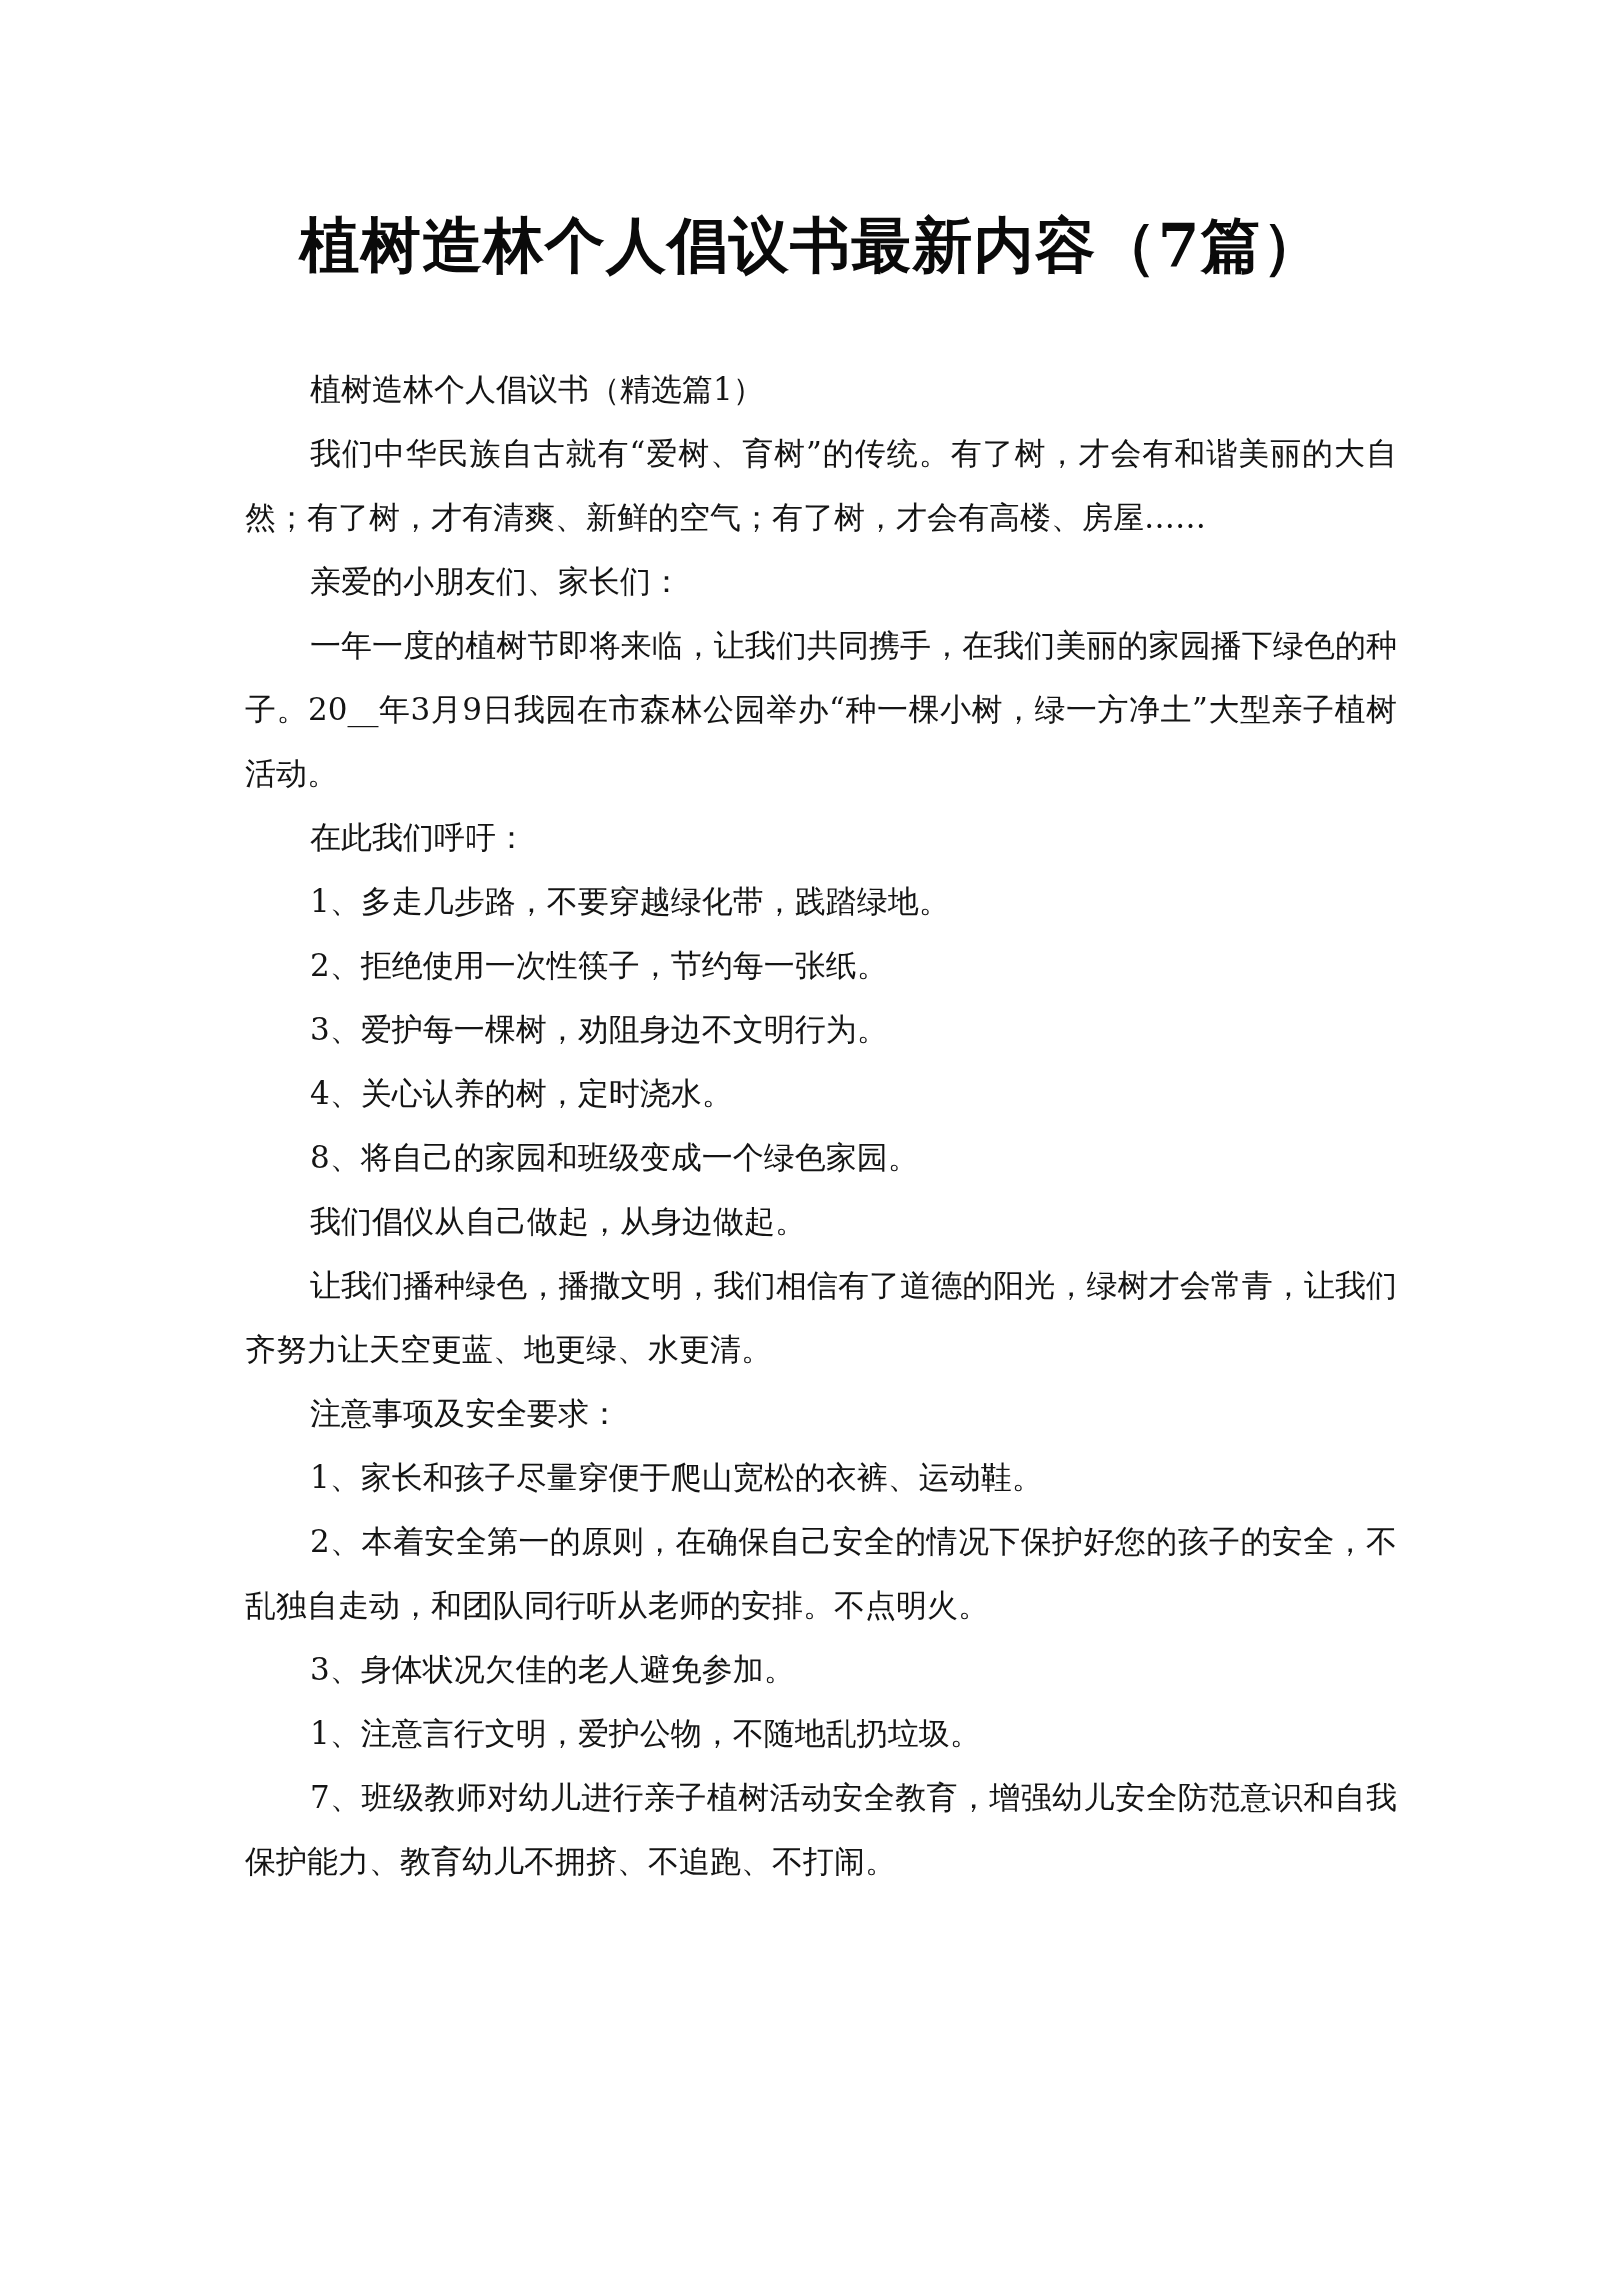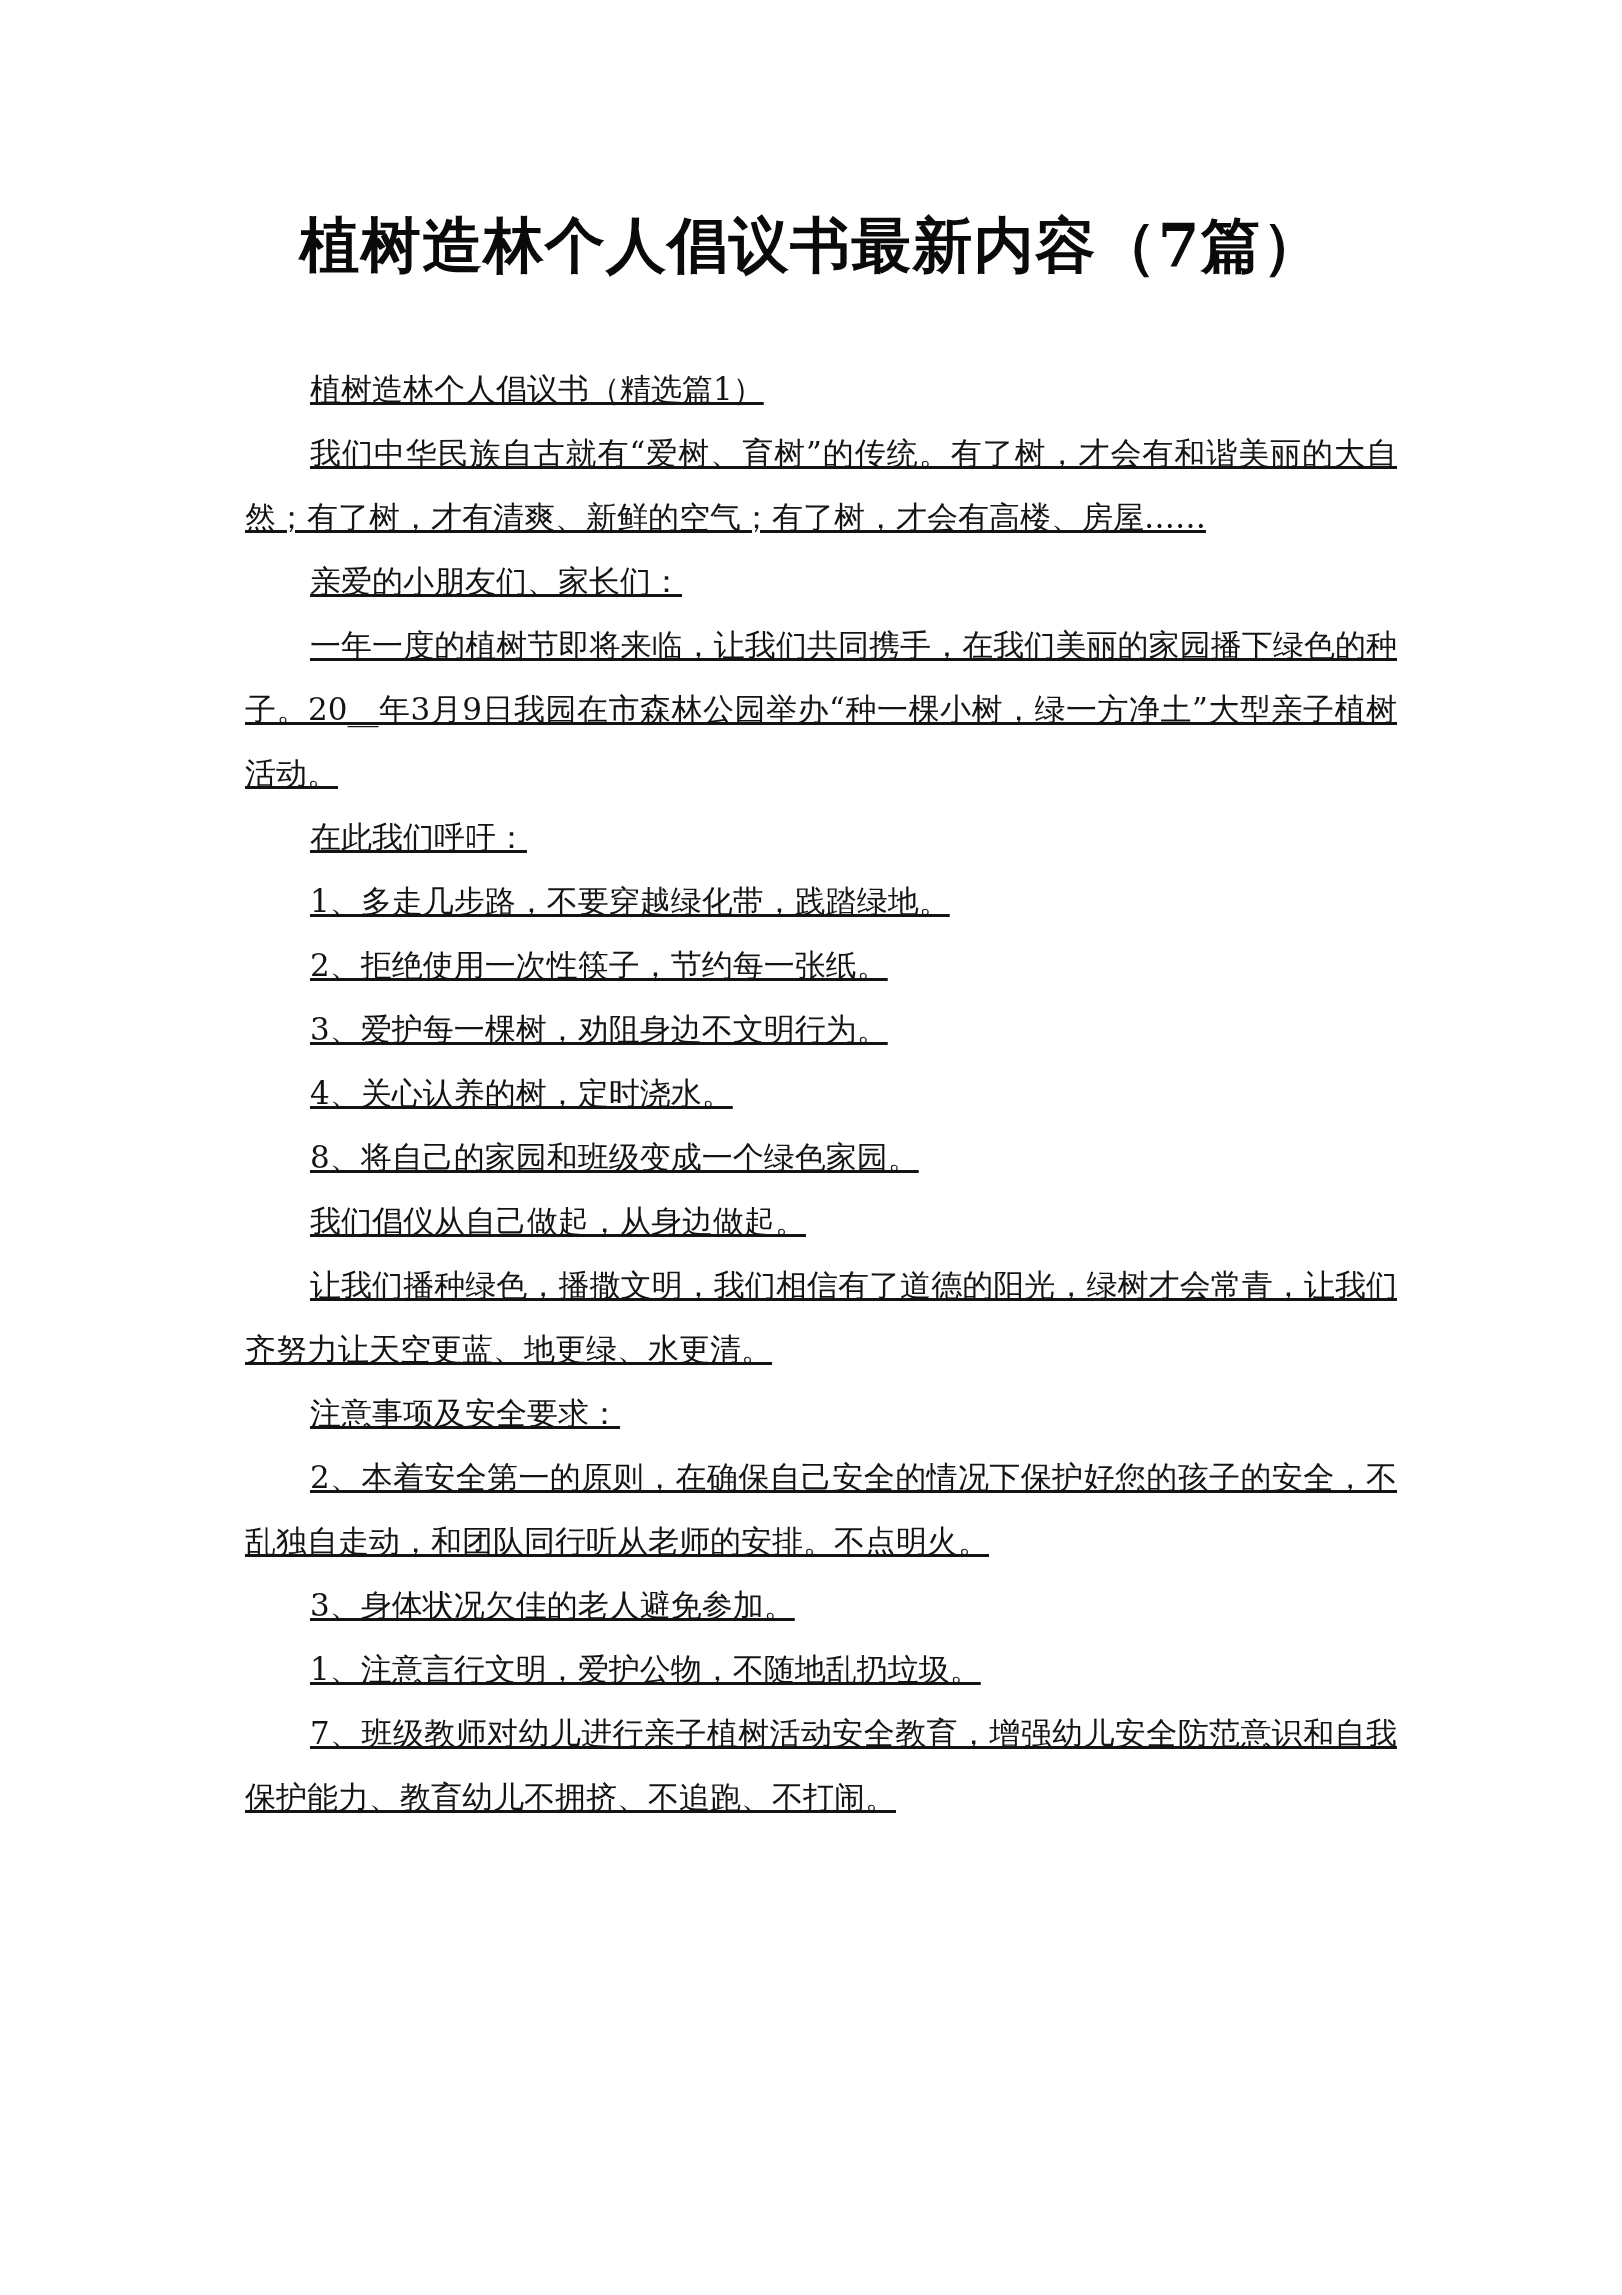--- a/index.html
+++ b/index.html
@@ -36,21 +36,20 @@
       color: #0a0a0a;
     }
     .body {
       position: absolute;
       left: 245px;
       top: 347px;
       width: 1152px;
       font-size: 31px;
       line-height: 64px;
       color: #141414;
-      text-decoration: underline;
     }
     .para {
       margin: 0;
       text-indent: 65px;
       text-align: justify;
       word-break: break-all;
     }
   </style>
 </head>
 <body>
@@ -65,19 +64,20 @@
     <p class="para">一年一度的植树节即将来临，让我们共同携手，在我们美丽的家园播下绿色的种子。20__年3月9日我园在市森林公园举办“种一棵小树，绿一方净土”大型亲子植树活动。</p>
     <p class="para">在此我们呼吁：</p>
     <p class="para">1、多走几步路，不要穿越绿化带，践踏绿地。</p>
     <p class="para">2、拒绝使用一次性筷子，节约每一张纸。</p>
     <p class="para">3、爱护每一棵树，劝阻身边不文明行为。</p>
     <p class="para">4、关心认养的树，定时浇水。</p>
     <p class="para">8、将自己的家园和班级变成一个绿色家园。</p>
     <p class="para">我们倡仪从自己做起，从身边做起。</p>
     <p class="para">让我们播种绿色，播撒文明，我们相信有了道德的阳光，绿树才会常青，让我们齐努力让天空更蓝、地更绿、水更清。</p>
     <p class="para">注意事项及安全要求：</p>
+    <p class="para">1、家长和孩子尽量穿便于爬山宽松的衣裤、运动鞋。</p>
     <p class="para">2、本着安全第一的原则，在确保自己安全的情况下保护好您的孩子的安全，不乱独自走动，和团队同行听从老师的安排。不点明火。</p>
     <p class="para">3、身体状况欠佳的老人避免参加。</p>
     <p class="para">1、注意言行文明，爱护公物，不随地乱扔垃圾。</p>
     <p class="para">7、班级教师对幼儿进行亲子植树活动安全教育，增强幼儿安全防范意识和自我保护能力、教育幼儿不拥挤、不追跑、不打闹。</p>
   </div>
 </div>
 
 
 </body></html>

